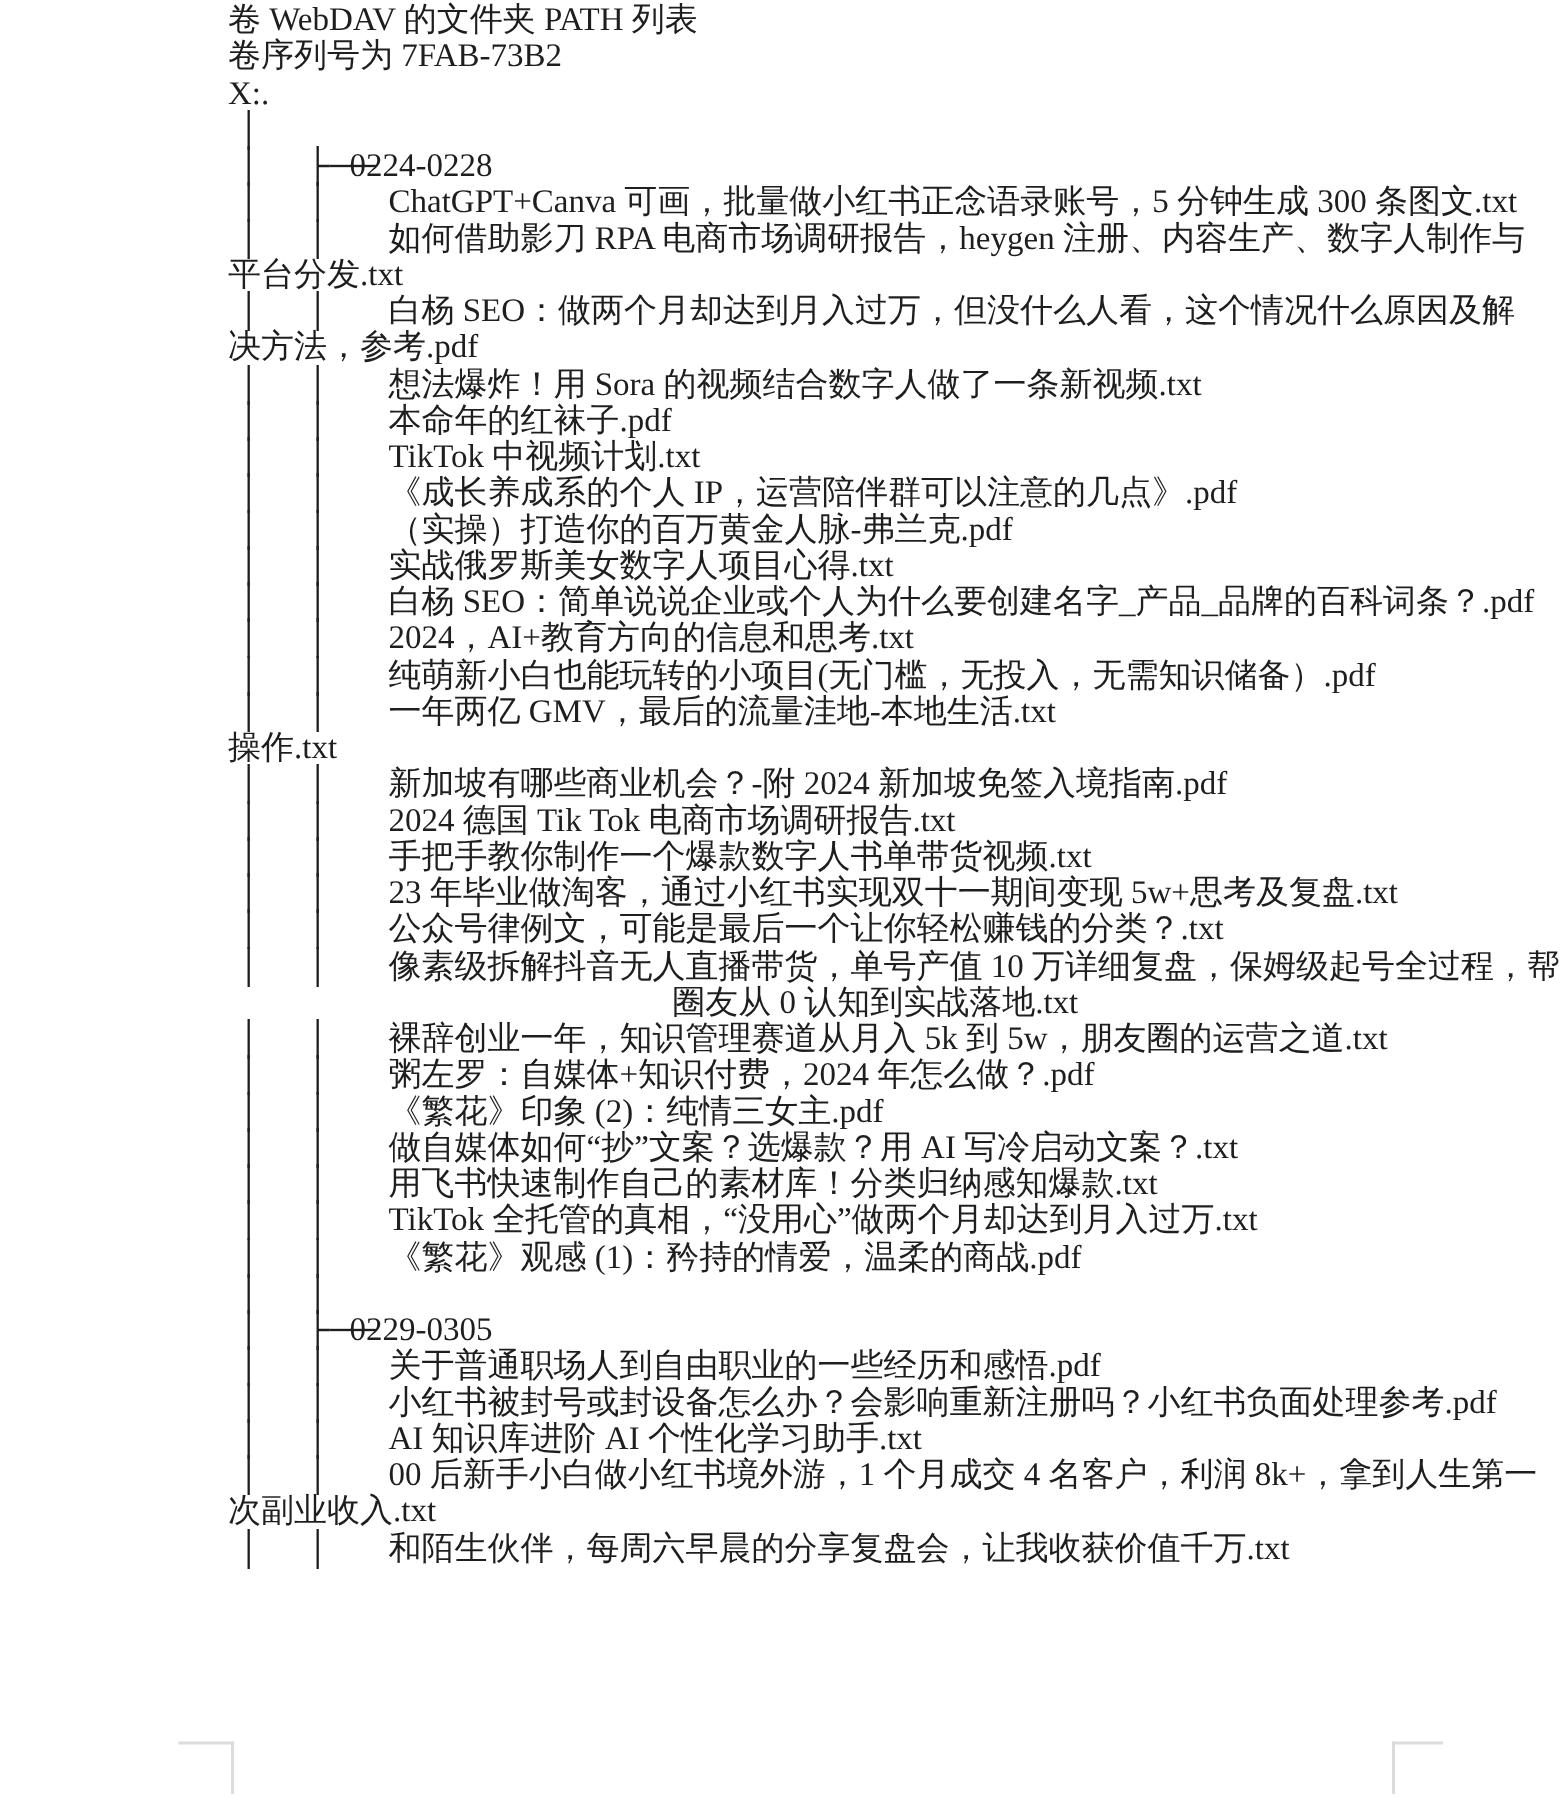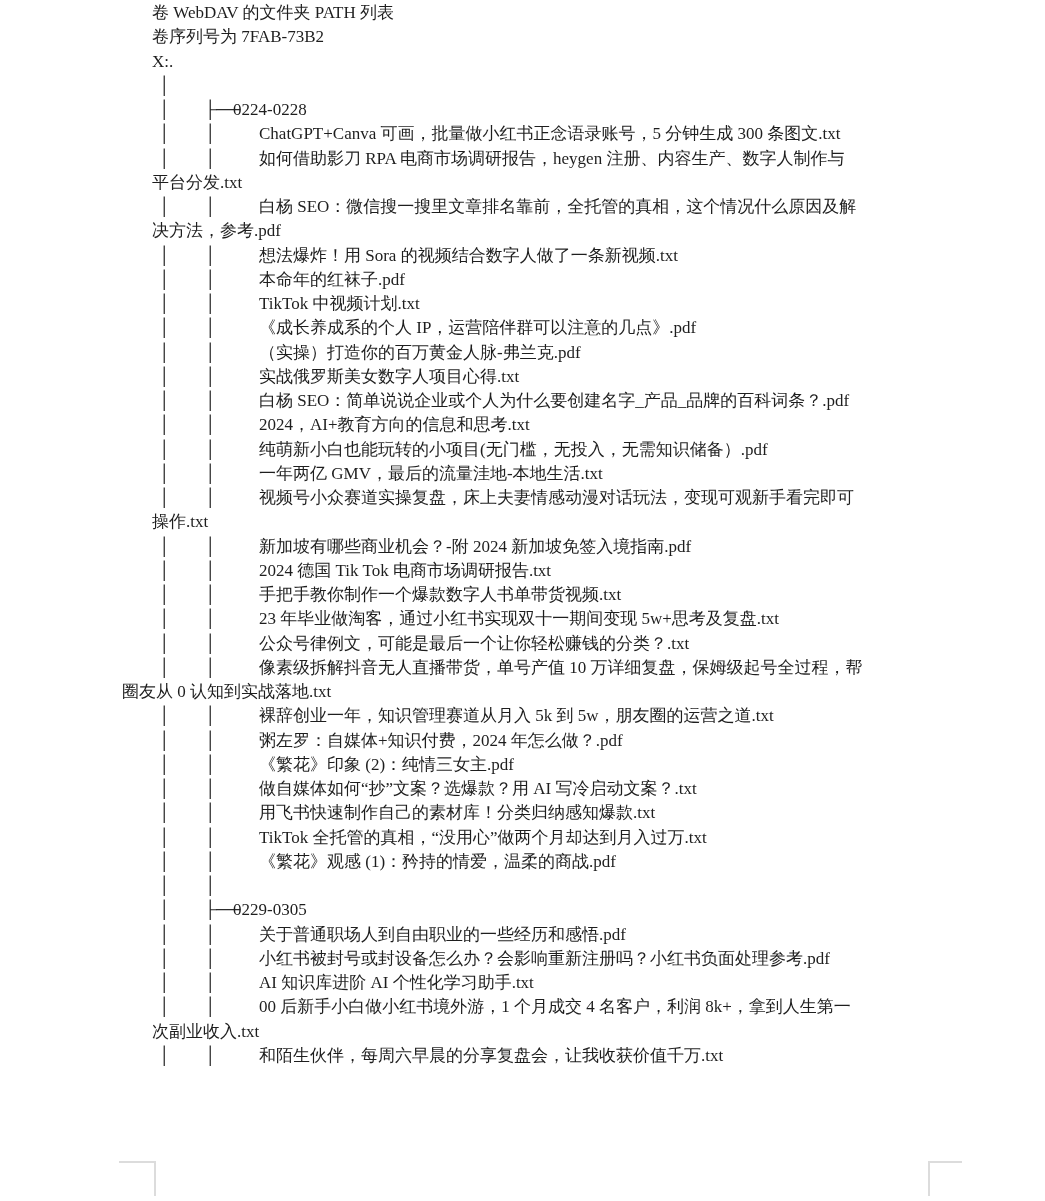--- a/index.html
+++ b/index.html
@@ -7,33 +7,34 @@
     padding: 0;
     background: #ffffff;
   }
   .page {
     position: relative;
     width: 1045px;
     height: 1201px;
     background: var(--page-bg, #ffffff);
     overflow: hidden;
     font-family: "Liberation Serif", "DejaVu Serif", serif;
-    font-size: 17px;
+    font-size: 22px;
     color: var(--ink, #1e1e1e);
   }
   .listing {
     padding: 1px 0 0 152px;
   }
   .ln {
     height: 24.26px;
     line-height: 24.26px;
     white-space: pre;
   }
   .ln.wrap-left {
     margin-left: -30px;
+    text-align: center;
   }
   .seg {
     display: inline-block;
     white-space: pre;
     vertical-align: baseline;
   }
   .seg-p1   { width: 46px; padding-left: 6px; }  
   .seg-p1n  { padding-left: 6px; }               
   .seg-p1f1 { width: 33px; padding-left: 6px; }  
   .seg-b1   { width: 36px; padding-left: 6px; }  
@@ -65,33 +66,32 @@
 <div class="page" style="--page-bg: #ffffff; --ink: #1e1e1e; --mark: #dcdcdc;">
   <div class="listing" id="listing">
       <div class="ln"><span class="seg">卷 WebDAV 的文件夹 PATH 列表</span></div>
       <div class="ln"><span class="seg">卷序列号为 7FAB-73B2</span></div>
       <div class="ln"><span class="seg">X:.</span></div>
       <div class="ln"><span class="seg seg-p1n">│</span></div>
       <div class="ln"><span class="seg seg-p1">│</span><span class="seg seg-b2">├──</span><span class="seg">0224-0228</span></div>
       <div class="ln"><span class="seg seg-p1">│</span><span class="seg seg-p2">│</span><span class="seg">ChatGPT+Canva 可画，批量做小红书正念语录账号，5 分钟生成 300 条图文.txt</span></div>
       <div class="ln"><span class="seg seg-p1">│</span><span class="seg seg-p2">│</span><span class="seg">如何借助影刀 RPA 电商市场调研报告，heygen 注册、内容生产、数字人制作与</span></div>
       <div class="ln"><span class="seg">平台分发.txt</span></div>
-      <div class="ln"><span class="seg seg-p1">│</span><span class="seg seg-p2">│</span><span class="seg">白杨 SEO：微信搜一搜里文章排名靠前，全托管的真相，这个情况什么原因及解</span></div>
+      <div class="ln"><span class="seg seg-p1">│</span><span class="seg seg-p2">│</span><span class="seg">白杨 SEO：做两个月却达到月入过万，但没什么人看，这个情况什么原因及解</span></div>
       <div class="ln"><span class="seg">决方法，参考.pdf</span></div>
       <div class="ln"><span class="seg seg-p1">│</span><span class="seg seg-p2">│</span><span class="seg">想法爆炸！用 Sora 的视频结合数字人做了一条新视频.txt</span></div>
       <div class="ln"><span class="seg seg-p1">│</span><span class="seg seg-p2">│</span><span class="seg">本命年的红袜子.pdf</span></div>
       <div class="ln"><span class="seg seg-p1">│</span><span class="seg seg-p2">│</span><span class="seg">TikTok 中视频计划.txt</span></div>
       <div class="ln"><span class="seg seg-p1">│</span><span class="seg seg-p2">│</span><span class="seg">《成长养成系的个人 IP，运营陪伴群可以注意的几点》.pdf</span></div>
       <div class="ln"><span class="seg seg-p1">│</span><span class="seg seg-p2">│</span><span class="seg">（实操）打造你的百万黄金人脉-弗兰克.pdf</span></div>
       <div class="ln"><span class="seg seg-p1">│</span><span class="seg seg-p2">│</span><span class="seg">实战俄罗斯美女数字人项目心得.txt</span></div>
       <div class="ln"><span class="seg seg-p1">│</span><span class="seg seg-p2">│</span><span class="seg">白杨 SEO：简单说说企业或个人为什么要创建名字_产品_品牌的百科词条？.pdf</span></div>
       <div class="ln"><span class="seg seg-p1">│</span><span class="seg seg-p2">│</span><span class="seg">2024，AI+教育方向的信息和思考.txt</span></div>
       <div class="ln"><span class="seg seg-p1">│</span><span class="seg seg-p2">│</span><span class="seg">纯萌新小白也能玩转的小项目(无门槛，无投入，无需知识储备）.pdf</span></div>
       <div class="ln"><span class="seg seg-p1">│</span><span class="seg seg-p2">│</span><span class="seg">一年两亿 GMV，最后的流量洼地-本地生活.txt</span></div>
-      <div class="ln"><span class="seg seg-p1">│</span><span class="seg seg-p2">│</span><span class="seg">视频号小众赛道实操复盘，床上夫妻情感动漫对话玩法，变现可观新手看完即可</span></div>
       <div class="ln"><span class="seg">操作.txt</span></div>
       <div class="ln"><span class="seg seg-p1">│</span><span class="seg seg-p2">│</span><span class="seg">新加坡有哪些商业机会？-附 2024 新加坡免签入境指南.pdf</span></div>
       <div class="ln"><span class="seg seg-p1">│</span><span class="seg seg-p2">│</span><span class="seg">2024 德国 Tik Tok 电商市场调研报告.txt</span></div>
       <div class="ln"><span class="seg seg-p1">│</span><span class="seg seg-p2">│</span><span class="seg">手把手教你制作一个爆款数字人书单带货视频.txt</span></div>
       <div class="ln"><span class="seg seg-p1">│</span><span class="seg seg-p2">│</span><span class="seg">23 年毕业做淘客，通过小红书实现双十一期间变现 5w+思考及复盘.txt</span></div>
       <div class="ln"><span class="seg seg-p1">│</span><span class="seg seg-p2">│</span><span class="seg">公众号律例文，可能是最后一个让你轻松赚钱的分类？.txt</span></div>
       <div class="ln"><span class="seg seg-p1">│</span><span class="seg seg-p2">│</span><span class="seg">像素级拆解抖音无人直播带货，单号产值 10 万详细复盘，保姆级起号全过程，帮</span></div>
       <div class="ln wrap-left"><span class="seg">圈友从 0 认知到实战落地.txt</span></div>
       <div class="ln"><span class="seg seg-p1">│</span><span class="seg seg-p2">│</span><span class="seg">裸辞创业一年，知识管理赛道从月入 5k 到 5w，朋友圈的运营之道.txt</span></div>
       <div class="ln"><span class="seg seg-p1">│</span><span class="seg seg-p2">│</span><span class="seg">粥左罗：自媒体+知识付费，2024 年怎么做？.pdf</span></div>

